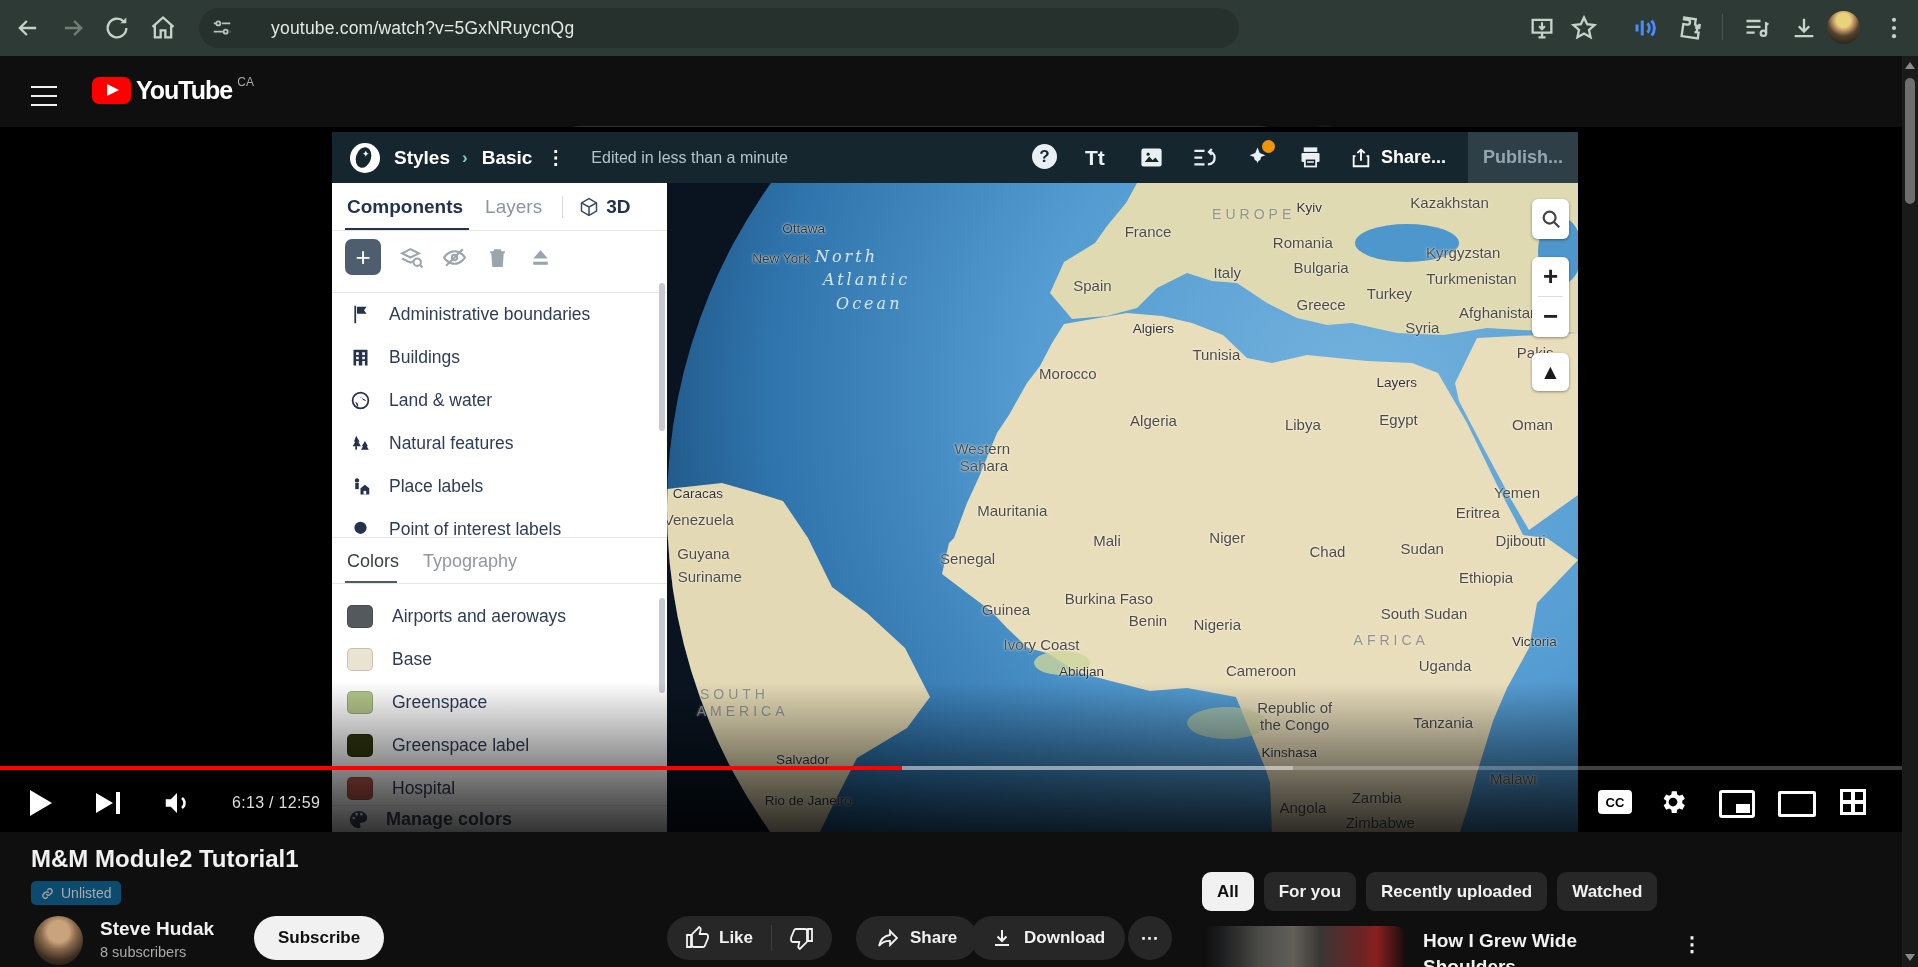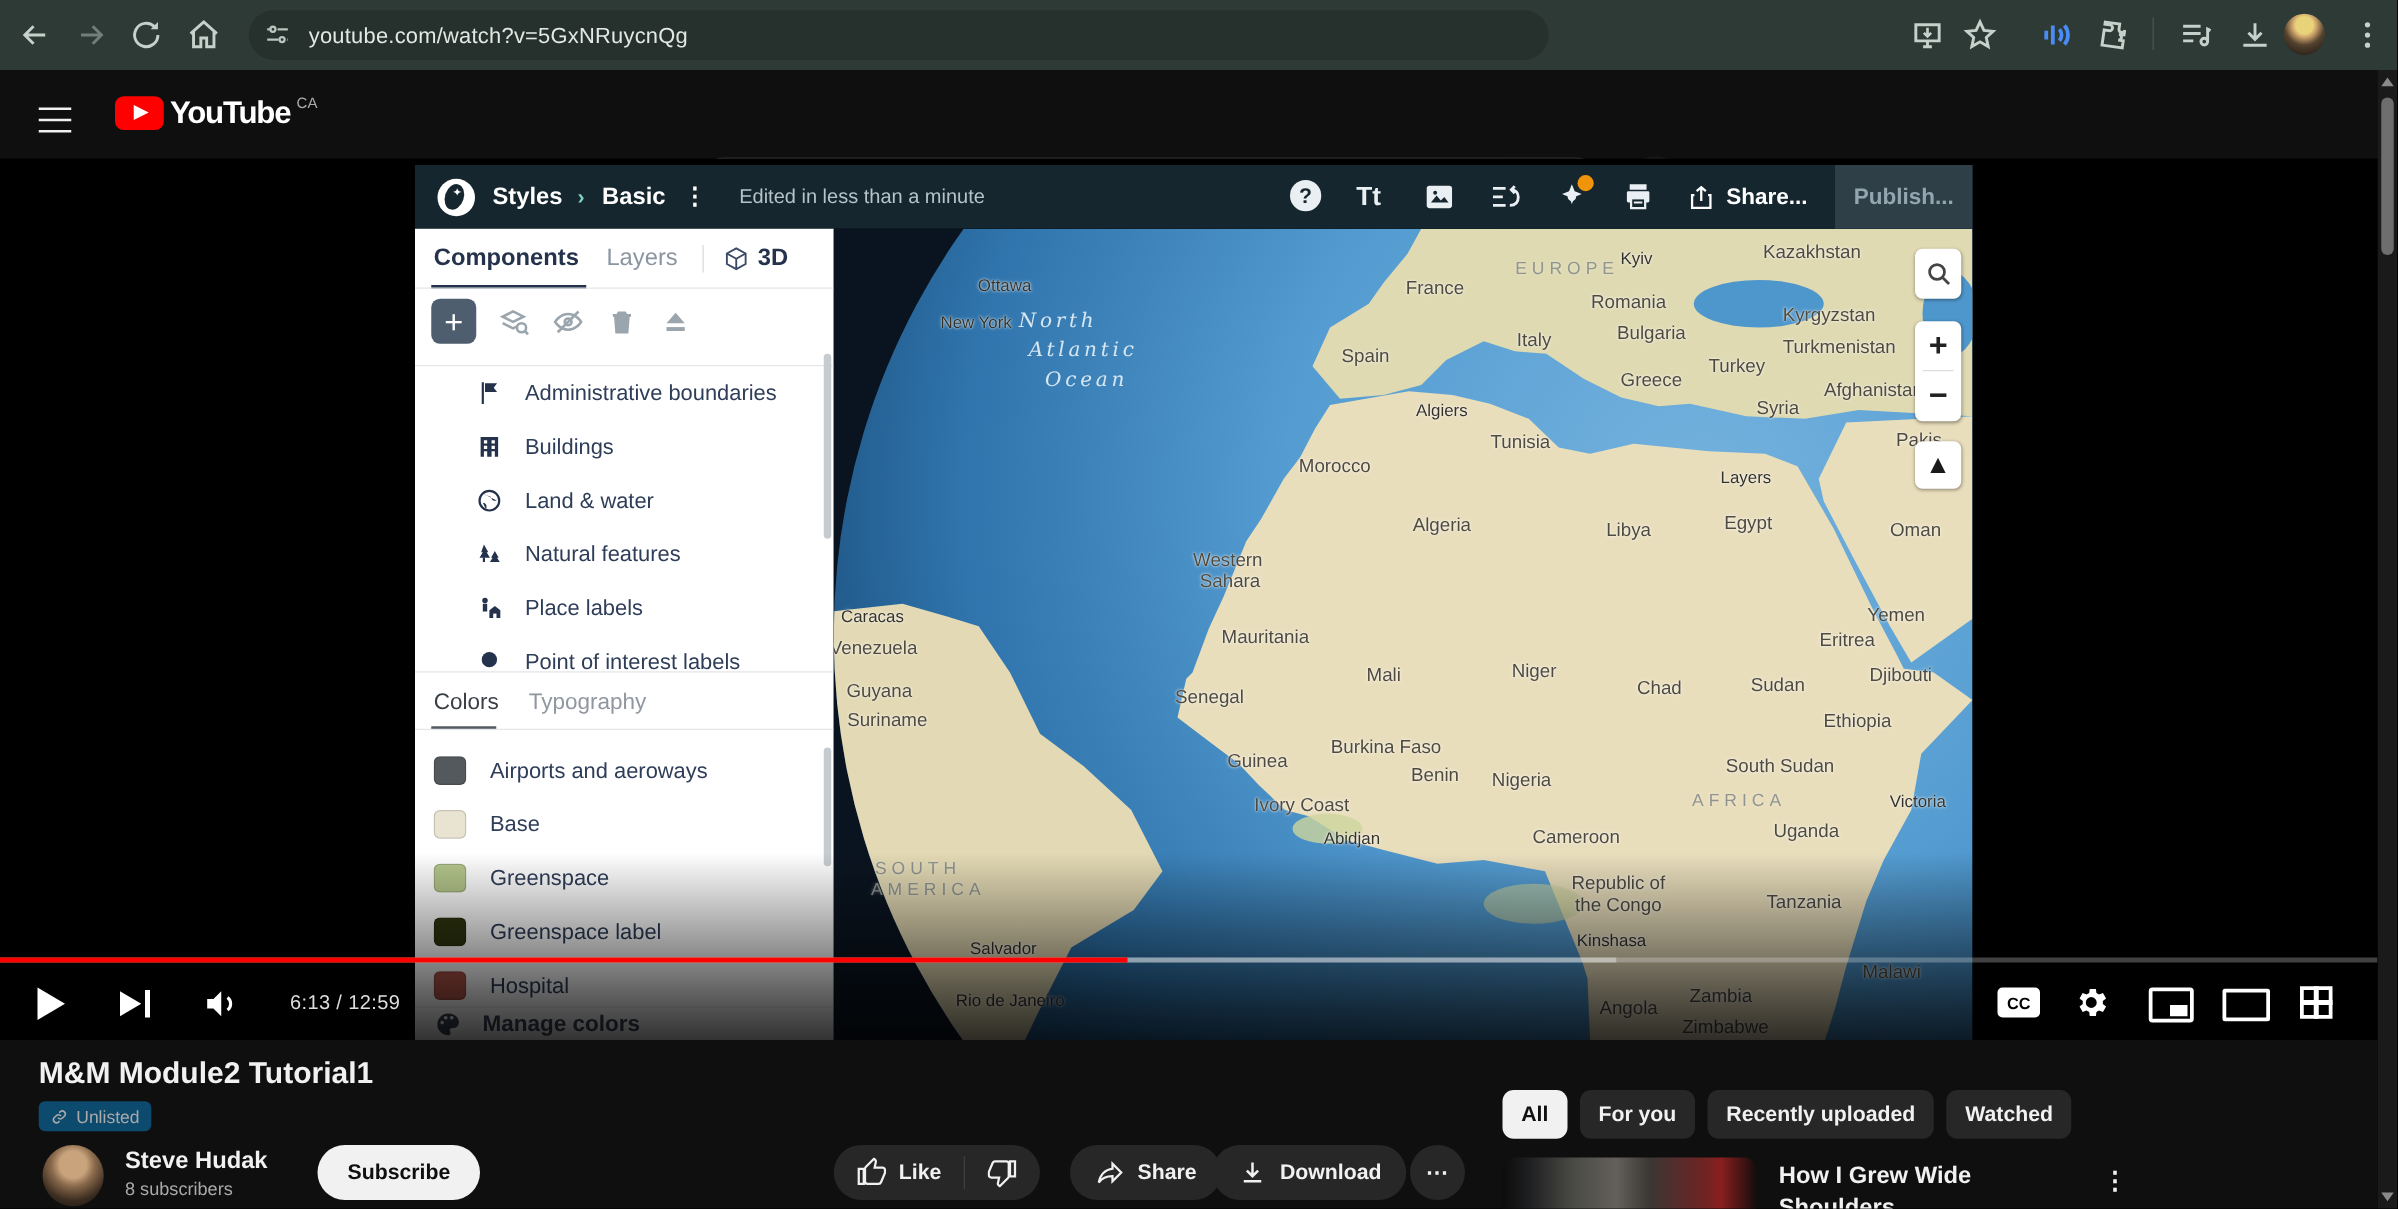--- a/index.html
+++ b/index.html
@@ -4,21 +4,21 @@
 <style>
   html,body{margin:0;padding:0;background:#000;}
   .stage{position:relative;width:1918px;height:967px;overflow:hidden;background:#000;
          font-family:"Liberation Sans",sans-serif;-webkit-font-smoothing:antialiased;}
   svg{display:block}
   
   .browser-bar{position:absolute;left:0;top:0;width:1918px;height:56px;background:#2d3a35;}
   .bicon{position:absolute;top:14px;width:28px;height:28px;color:#c7d1cb;}
   .bicon svg{width:28px;height:28px;}
   .url-pill{position:absolute;left:199px;top:8px;width:1040px;height:40px;border-radius:20px;
-            background:rgba(0,0,0,0.14);display:flex;align-items:center;}
+            background:rgba(0,0,0,0.14);display:flex;align-items:center;gap:24px;}
   .site-info{margin-left:12px;width:22px;height:22px;color:#b9c4be;}
   .url-text{margin-left:14px;font-size:17.5px;color:#e2e9e4;letter-spacing:.2px;}
   .divider-v{position:absolute;top:14px;width:1px;height:26px;background:#4a5650;}
   .browser-avatar{position:absolute;top:11px;width:33px;height:33px;border-radius:50%;
       background:radial-gradient(circle at 50% 28%,#e8d27a 0 24%,#caa06a 34%,#53422e 55%,#171310 100%);}
   
   .yt-header{position:absolute;left:0;top:56px;width:1902px;height:71px;background:#0f0f0f;}
   .hamburger{position:absolute;left:31px;top:23px;width:26px;height:22px;color:#fff;}
   .hamburger div{height:2px;background:#f1f1f1;margin:7px 0;}
   .yt-logo{position:absolute;left:92px;top:20px;display:flex;align-items:center;}
@@ -71,21 +71,21 @@
   .ptab-active{font-weight:bold;color:#24324c;}
   .ptab{color:#8b95a1;margin-left:22px;}
   .ptab-div{width:1px;height:22px;background:#d7dadd;margin:0 16px 0 20px;}
   .cube{width:20px;height:20px;margin-right:7px;color:#3a4a66;}
   .tab-underline{position:absolute;left:13px;top:45px;width:124px;height:3px;background:#24324c;}
   .panel-line{position:absolute;left:0;width:335px;height:1px;background:#e4e6e8;}
   .panel-toolbar{position:absolute;left:13px;top:56px;display:flex;align-items:center;}
   .add-btn{width:36px;height:36px;border-radius:7px;background:#4f5e6e;color:#fff;font-size:26px;
       display:flex;align-items:center;justify-content:center;}
   .ptool{width:25px;height:25px;margin-left:18px;color:#9aa5ad;}
-  .comp-list{position:absolute;left:0;top:110px;width:335px;padding-left:31px;}
+  .comp-list{position:absolute;left:0;top:110px;width:335px;}
   .comp-row{display:flex;align-items:center;height:43px;padding-left:18px;font-size:17.5px;color:#2e3d58;}
   .comp-ic{width:21px;height:21px;margin-right:18px;color:#24324c;flex:0 0 auto;}
   .panel-scroll{position:absolute;width:6px;border-radius:3px;background:#c6cbd0;}
   .styles-tabs{position:absolute;left:15px;top:400px;font-size:18px;display:flex;}
   .stab-active{color:#3a3f46;}
   .stab{color:#9097a0;margin-left:24px;}
   .styles-underline{position:absolute;left:13px;top:398px;width:52px;height:3px;background:#555b63;}
   .color-rows{position:absolute;left:0;top:412px;width:335px;}
   .color-row{display:flex;align-items:center;height:43px;padding-left:15px;}
   .swatch{width:24px;height:21px;border-radius:5px;border:1px solid rgba(0,0,0,.15);flex:0 0 auto;}

